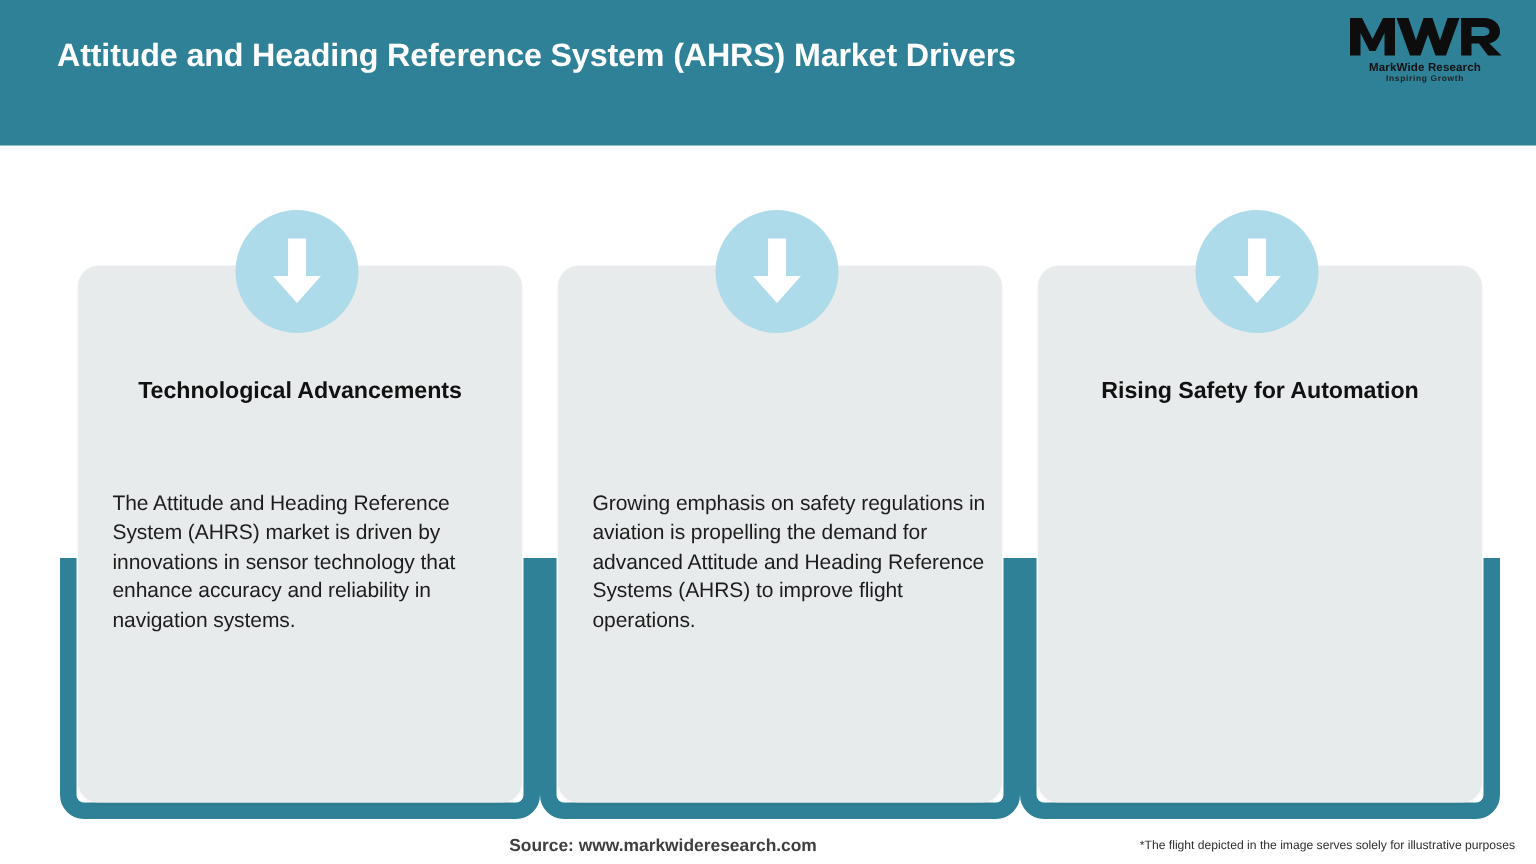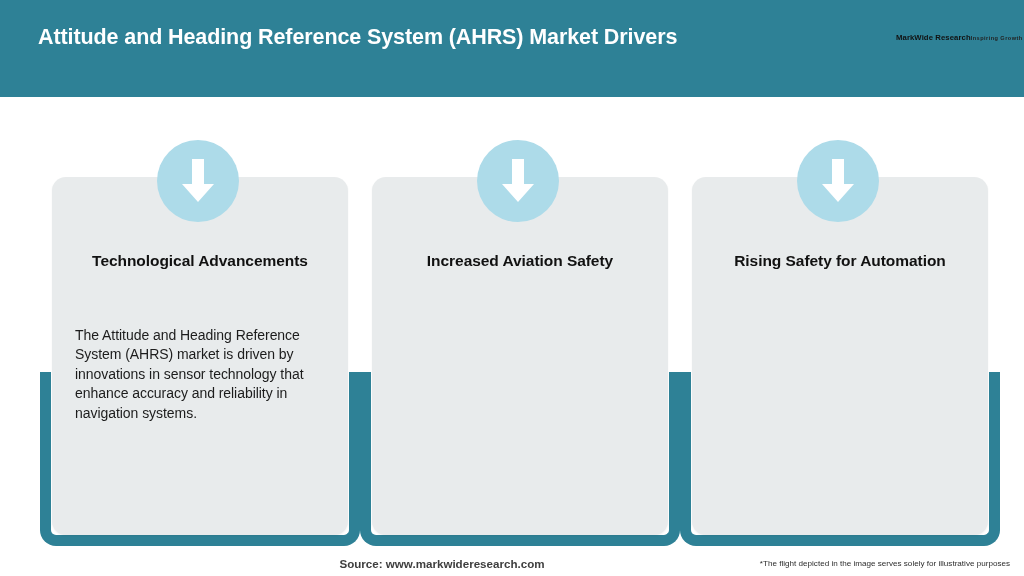--- a/index.html
+++ b/index.html
@@ -37,20 +37,21 @@
   }
 
   
   #brand-logo {
     position: absolute;
     right: 20px;
     top: 9px;
     width: 108px;
     height: 56px;
     display: flex;
+    flex-direction: column;
     align-items: center;
     justify-content: flex-start;
   }
   #logo-mark {
     display: block;
     height: 30px;
   }
   #logo-name {
     font-size: 7.7px;
     font-weight: bold;
@@ -197,21 +198,21 @@
 </div>
 
 <div class="card-group" id="card-group-1">
   <div class="card-frame"></div>
   <div class="card-body"></div>
   <div class="card-icon-circle">
     <svg width="40" height="48" viewBox="0 0 40 48">
       <path d="M14 2 L26 2 L26 27 L36 27 L20 45 L4 27 L14 27 Z" fill="#ffffff"></path>
     </svg>
   </div>
-  <div class="card-title">Increased Aviation Safety</div>
+  <div class="card-text">Growing emphasis on safety regulations in aviation is propelling the demand for advanced Attitude and Heading Reference Systems (AHRS) to improve flight operations.</div>
 </div>
 
 <div class="card-group" id="card-group-2">
   <div class="card-frame"></div>
   <div class="card-body"></div>
   <div class="card-icon-circle">
     <svg width="40" height="48" viewBox="0 0 40 48">
       <path d="M14 2 L26 2 L26 27 L36 27 L20 45 L4 27 L14 27 Z" fill="#ffffff"></path>
     </svg>
   </div>

